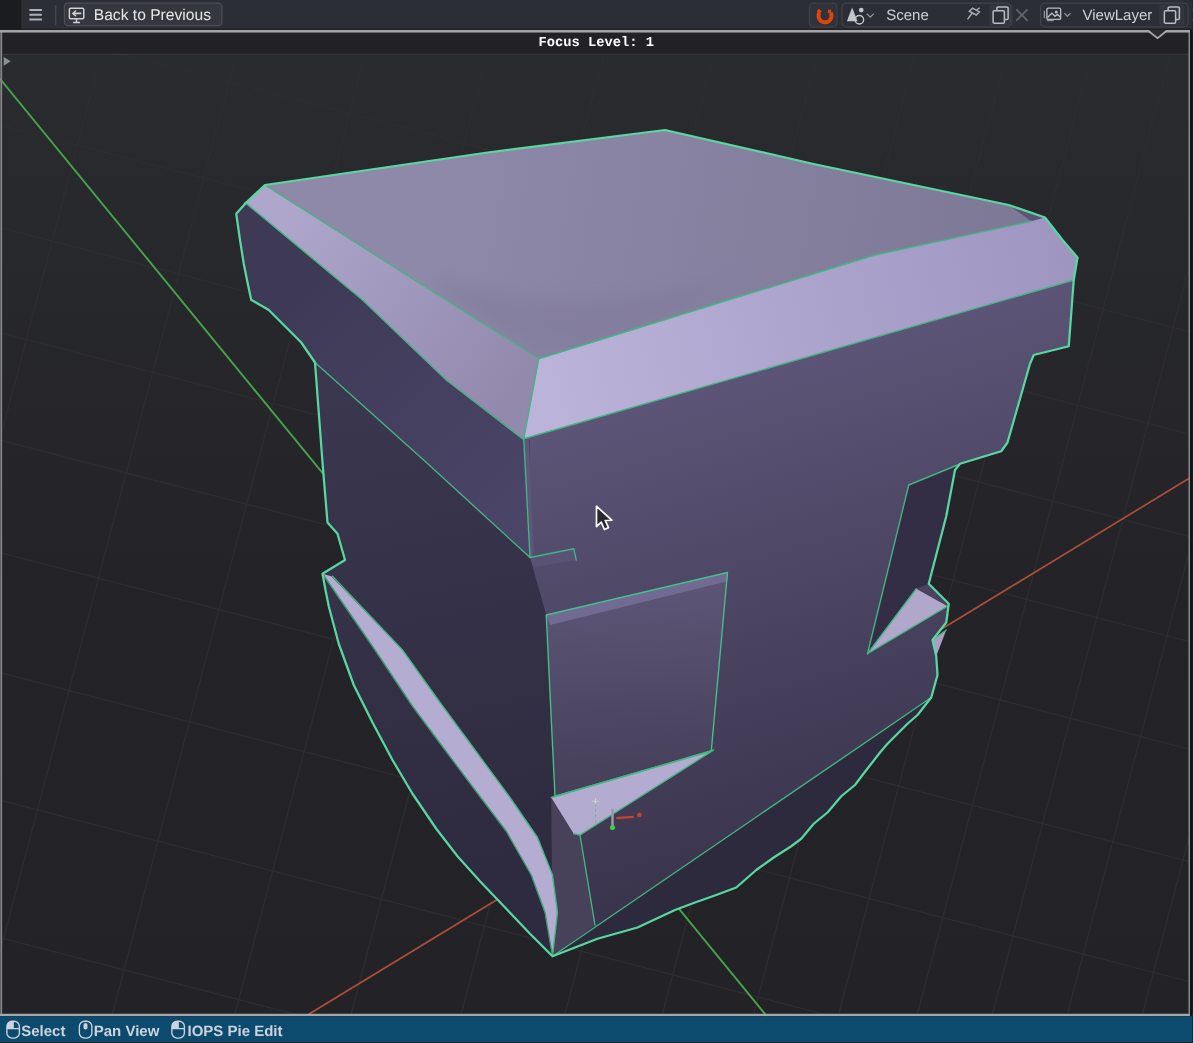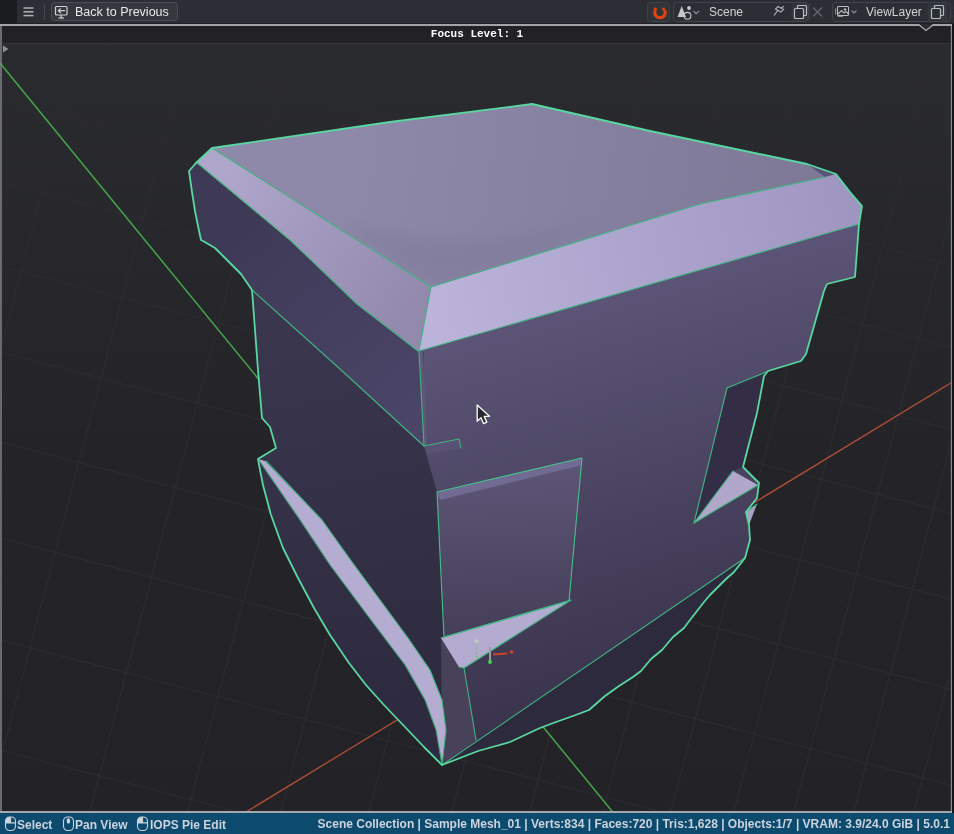--- a/index.html
+++ b/index.html
@@ -271,16 +271,15 @@
       </g>
       <text x="75" y="16" font-size="12" font-weight="bold" fill="#ccd3dc">Pan View</text>
 
       <g transform="translate(137,3.5)" stroke="#ccd3dc" fill="none" stroke-width="1.1">
         <rect x="0.5" y="0.5" width="10" height="13.5" rx="4.2"></rect>
         <path d="M0.5,6.4 L10.5,6.4 M5.5,0.5 L5.5,6.4"></path>
         <path d="M0.5,4.5 Q0.5,0.5 5.5,0.5 L5.5,6.4 L0.5,6.4 Z" fill="#ccd3dc" stroke="none"></path>
       </g>
       <text x="150" y="16" font-size="12" font-weight="bold" fill="#ccd3dc">IOPS Pie Edit</text>
     </svg>
-    <div style="position:absolute;right:4px;top:4px;">Scene Collection | Sample Mesh_01 | Verts:834 | Faces:720 | Tris:1,628 | Objects:1/7 | VRAM: 3.9/24.0 GiB | 5.0.1</div>
   </div>
 
 </div>
 
 </body></html>

